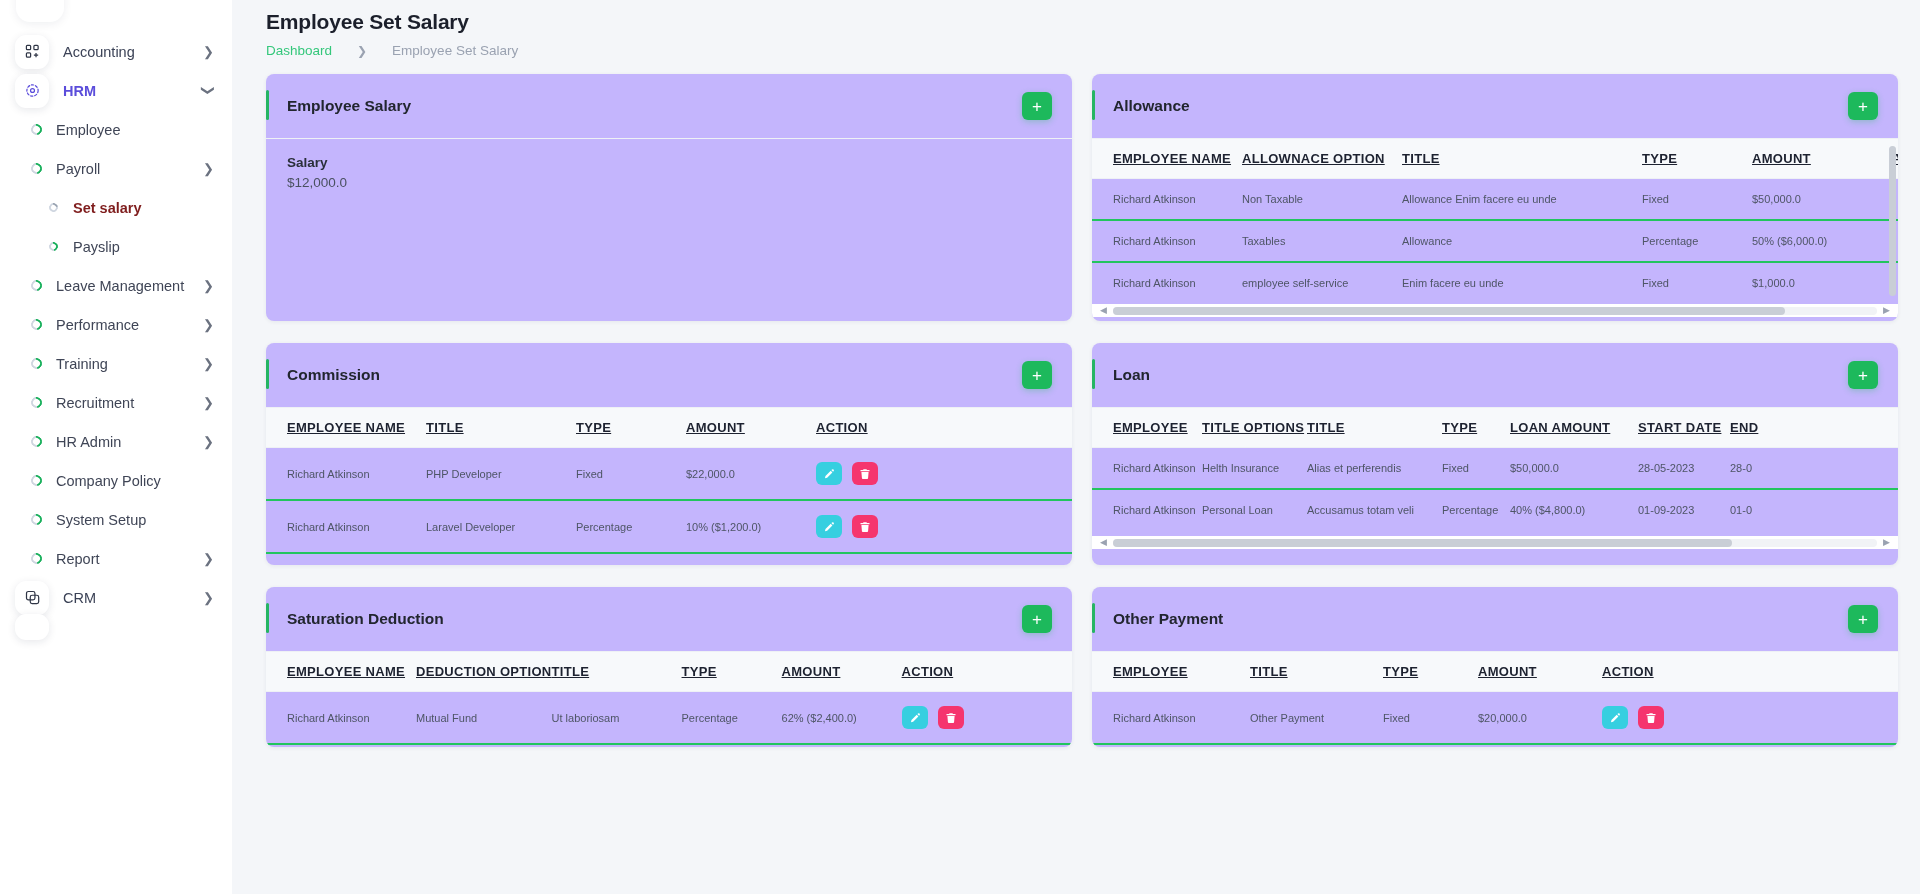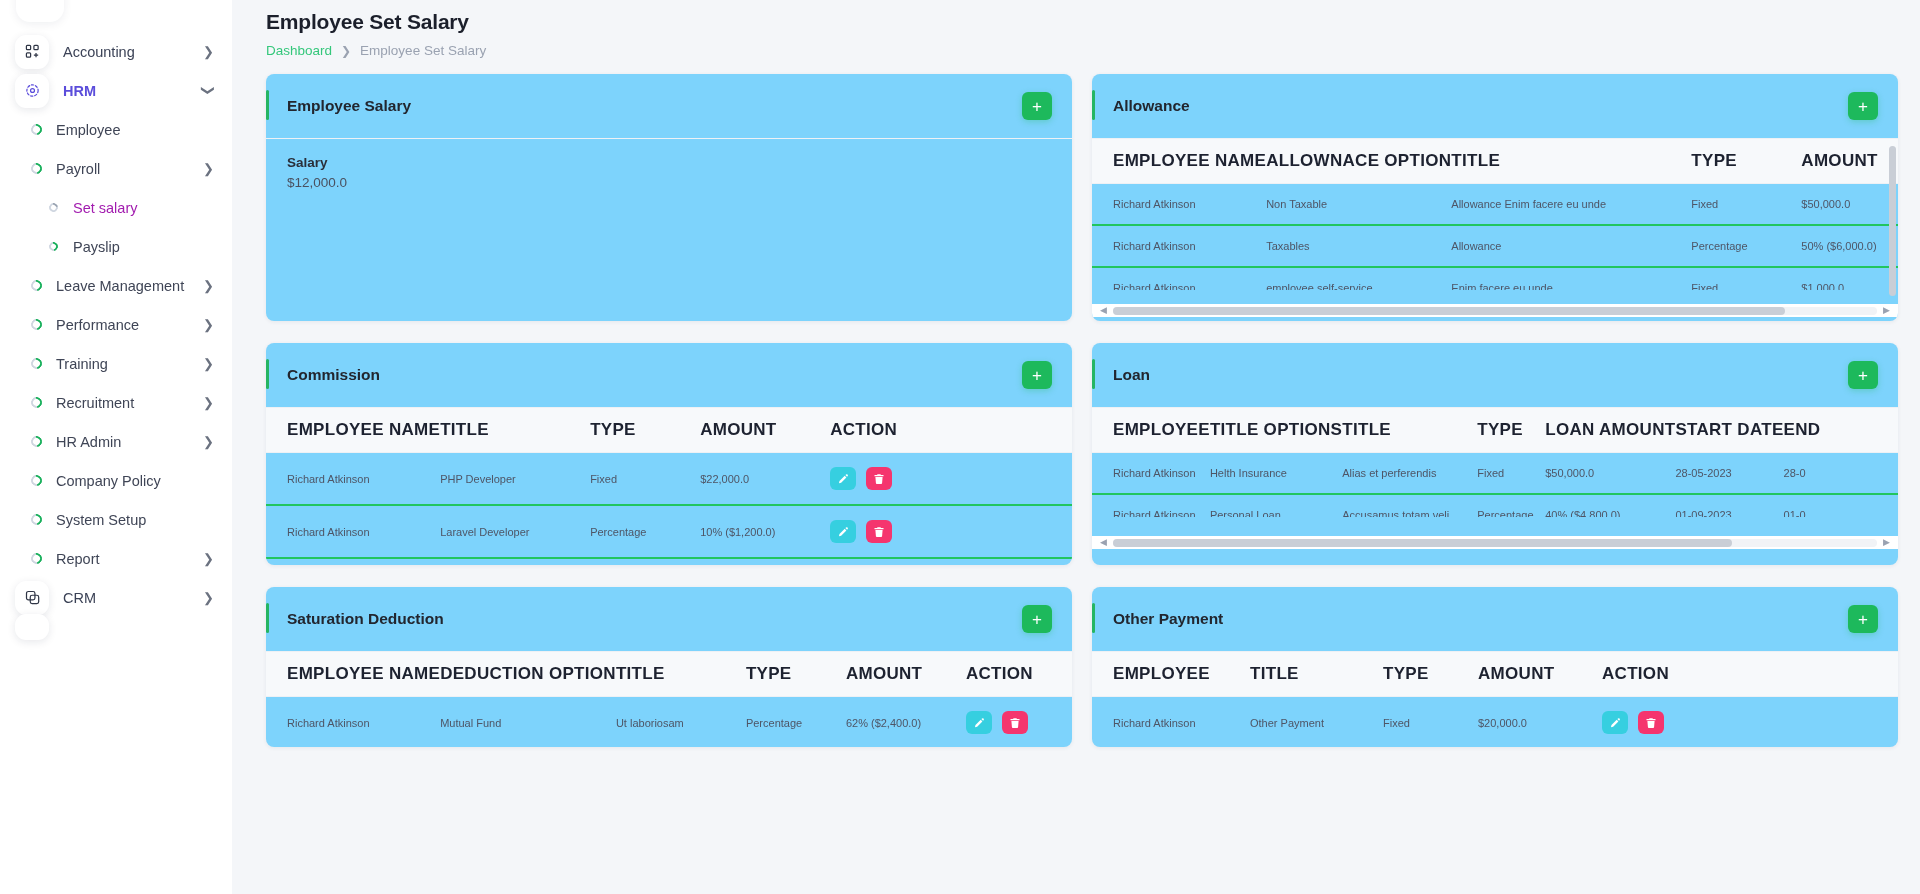--- a/index.html
+++ b/index.html
@@ -63,50 +63,50 @@
   
   .subsub-row {
     display: flex; align-items: center;
     height: 39px; cursor: pointer;
   }
   .subsub-row .dot-wrap {
     width: 14px; flex: 0 0 14px; margin-left: 46px;
     display: flex; align-items: center; justify-content: center;
   }
   .subsub-row .lbl { font-size: 14.5px; color: #3f4556; margin-left: 13px; }
-  .subsub-row.sel .lbl { color: #a21caf; font-weight: 400; }
+  .subsub-row.sel .lbl { color: #7f1d1d; font-weight: 700; }
 
   .ring {
     width: 11px; height: 11px; border-radius: 50%;
     border: 2px solid #cfd6e0; border-top-color: #19b05c;
     border-right-color: #19b05c; transform: rotate(35deg);
     display: block;
   }
   .ring.sm { width: 9px; height: 9px; border-width: 2px; }
   .ring.grey { border-color: #cfd6e0; border-top-color: #9aa4b2; }
 
   
   #main {
     flex: 1; height: 894px; overflow: hidden;
     padding: 0 0 0 0; position: relative;
     background: #f4f6f9;
   }
   .page-head { padding: 10px 24px 0 34px; }
   .page-title { font-size: 21px; font-weight: 700; color: #1b1f2b; letter-spacing:-.2px;}
-  .crumbs { display: flex; align-items: center; gap: 9px; margin-top: 9px; font-size: 13.5px; }
+  .crumbs { display: flex; align-items: center; gap: 25px; margin-top: 9px; font-size: 13.5px; }
   .crumbs .c-link { color: #34c77b; cursor: pointer; }
   .crumbs .c-sep { color: #9aa2b1; font-size: 12px; }
   .crumbs .c-cur { color: #9aa2b1; }
 
   .grid {
     display: grid; grid-template-columns: 1fr 1fr;
     gap: 22px 20px; padding: 16px 22px 0 34px;
   }
   .card {
-    background: #7dd3fc; border-radius: 8px;
+    background: #c4b5fd; border-radius: 8px;
     box-shadow: 0 1px 4px rgba(30,40,70,.07);
     overflow: hidden; position: relative;
   }
   .card-head {
     display: flex; align-items: center; justify-content: space-between;
     height: 64px; padding: 0 20px 0 0; position: relative;
   }
   .card-title {
     font-size: 15.5px; font-weight: 700; color: #22262f;
     margin-left: 21px; position: relative;
@@ -125,23 +125,23 @@
 
   .kv-row { display: flex; }
   .kv { flex: 1; }
   .kv .k { font-size: 13.5px; font-weight: 700; color: #2a2f3a; }
   .kv .v { font-size: 13.5px; color: #4a5161; margin-top: 5px; }
 
   .tbl-wrap { position: relative; }
   table { width: 100%; border-collapse: collapse; }
   thead th {
     background: #f7f9fb; text-align: left;
-    font-size: 17px; font-weight: 700; color: #1d2230;
+    font-size: 13px; font-weight: 700; color: #1d2230;
     letter-spacing: .3px; padding: 12px 0 12px 0; white-space: nowrap;
-    border-top: 1px solid #eef1f5; border-bottom: 1px solid #eef1f5;
+    border-top: 1px solid #eef1f5; border-bottom: 1px solid #eef1f5; text-decoration: underline;
   }
   tbody td {
     font-size: 11px; color: #4e5566; padding: 14px 0 14px 0;
     border-bottom: 2px solid #22c55e; white-space: nowrap;
   }
   thead th:first-child, tbody td:first-child { padding-left: 21px; }
 
   .act-cell { display: flex; gap: 10px; }
   .ibtn {
     width: 26px; height: 23px; border-radius: 6px; border: none;

